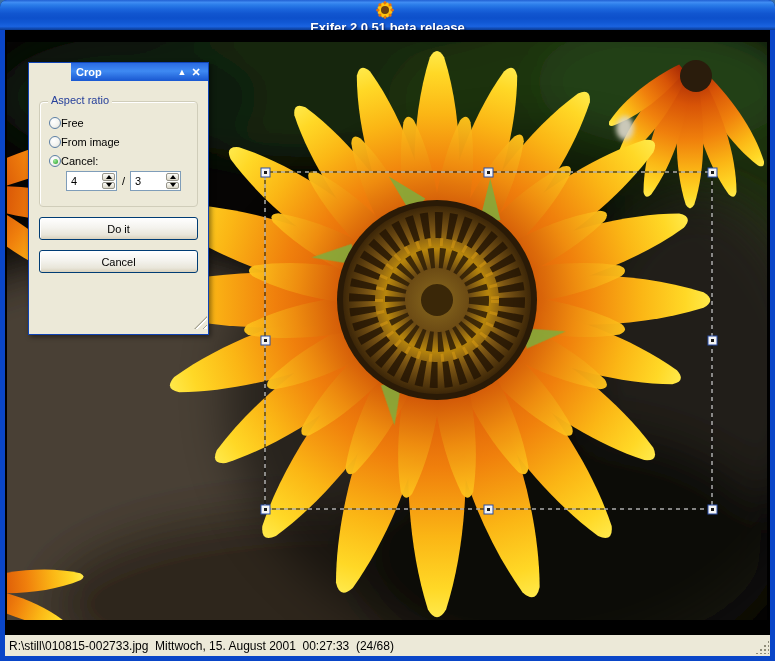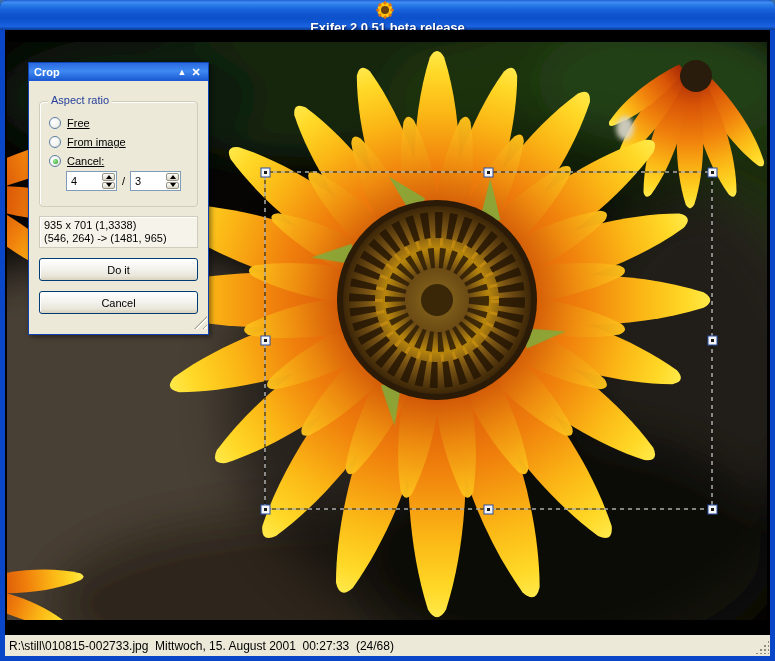--- a/index.html
+++ b/index.html
@@ -24,30 +24,30 @@
   .client{position:absolute;left:5px;top:30px;width:765px;height:626px;background:#000;overflow:hidden;}
   .photo-area{position:absolute;left:2px;top:12px;width:760px;height:578px;}
 
   
   .selection-svg{position:absolute;left:0;top:0;}
 
   
   .crop-dialog{position:absolute;left:28px;top:62px;width:181px;height:273px;background:#ece9d8;
     border:1px solid #0f43b5;box-sizing:border-box;box-shadow:2px 2px 5px rgba(0,0,0,.45);}
   .dlg-title{height:18px;background:linear-gradient(180deg,#2a6ae0 0%,#3f8af2 45%,#1c5bd3 95%);
-    color:#fff;font-size:11px;font-weight:bold;display:flex;align-items:center;padding:0 5px;}
+    color:#fff;font-size:11px;font-weight:bold;display:flex;align-items:center;padding:0 5px;margin-left:42px;}
   .dlg-title .t{flex:1;}
   .dlg-tbtn{color:#fff;font-size:9px;width:14px;text-align:center;cursor:default;line-height:16px;}
   .dlg-tbtn.x{font-size:11px;font-weight:bold;}
   .dlg-body{position:relative;padding:12px 10px 0 10px;height:249px;box-sizing:border-box;}
 
   .groupbox{position:relative;margin-top:8px;height:104px;border:1px solid #d0cdba;border-radius:4px;
     box-shadow:inset 1px 1px 0 #fff;}
   .groupbox .legend{position:absolute;top:-8px;left:8px;background:#ece9d8;padding:0 3px;color:#27409b;font-size:11px;}
-  .radio-row{display:flex;align-items:center;gap:6px;margin:7px 0 0 9px;font-size:11px;color:#000;text-decoration:underline;}
+  .radio-row{display:flex;align-items:center;margin:7px 0 0 9px;font-size:11px;color:#000;}
   .radio-row.first{margin-top:15px;}
   .radio{width:12px;height:12px;border-radius:50%;border:1px solid #5c7fa5;box-sizing:border-box;
     background:radial-gradient(circle at 35% 35%,#ffffff 0%,#f3f3ef 55%,#d6d6cc 100%);
     display:flex;align-items:center;justify-content:center;}
   .radio.checked::after{content:"";width:5px;height:5px;border-radius:50%;
     background:radial-gradient(circle at 35% 35%,#9fe89f,#1f9f1f);}
   .spin-row{display:flex;align-items:center;margin:4px 0 0 26px;gap:5px;font-size:11px;}
   .spinedit{display:flex;height:20px;border:1px solid #7f9db9;background:#fff;box-sizing:border-box;}
   .spinedit input{width:30px;border:0;outline:0;font:11px "Liberation Sans",sans-serif;padding:0 0 0 4px;background:transparent;}
   .spinner{width:15px;display:flex;flex-direction:column;padding:1px;gap:1px;box-sizing:border-box;}
@@ -336,24 +336,20 @@
                 </div>
               <div class="spin-btn">
                   <span class="arr-dn"></span>
                 </div>
             </div>
           </div>
         </div>
       </div>
 
 
-      <div class="readout">
-        <div class="line">935 x 701 (1,3338)</div>
-        <div class="line">(546, 264) -&gt; (1481, 965)</div>
-      </div>
 
       <button class="xp-btn">Do it</button>
       <button class="xp-btn">Cancel</button>
 
       <div class="dlg-grip"></div>
     </div>
   </div>
 
   <div class="statusbar">
     <div class="status-text">R:\still\010815-002733.jpg  Mittwoch, 15. August 2001  00:27:33  (24/68)</div>

